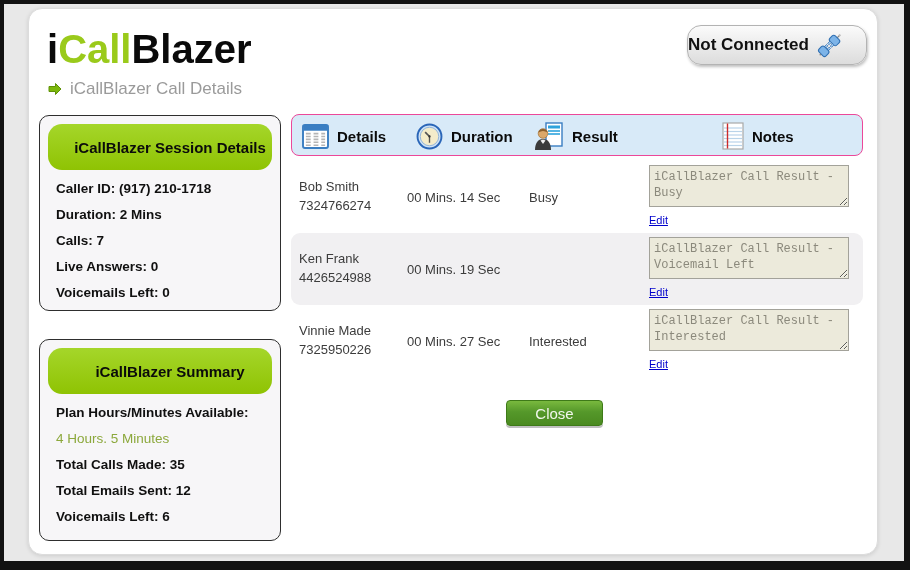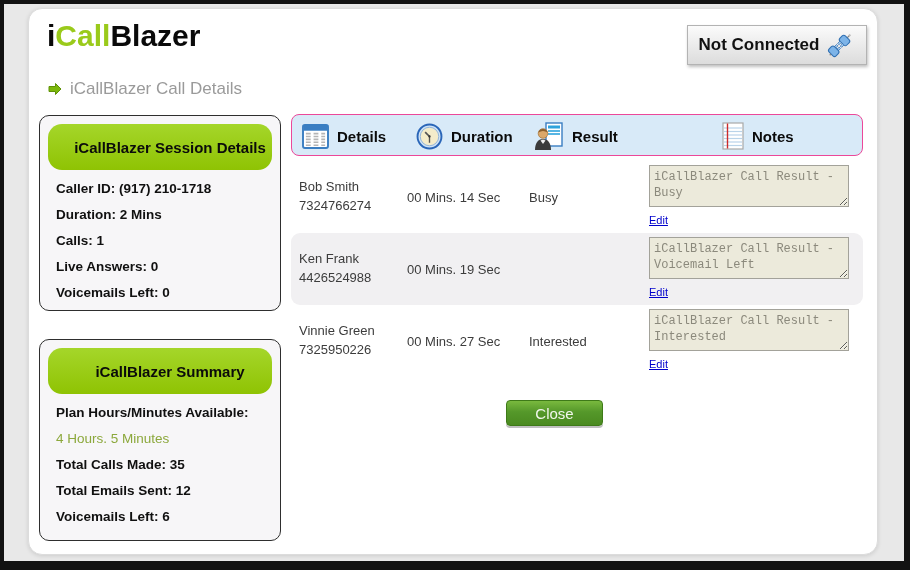--- a/index.html
+++ b/index.html
@@ -13,30 +13,30 @@
     position:absolute; inset:0; z-index:50; pointer-events:none;
     border:4px solid #121212; border-right-width:6px; border-bottom-width:9px;
   }
   .panel {
     position:absolute; left:28px; top:8px; width:850px; height:547px;
     background:#ffffff; border:1px solid #dcdcdc; border-radius:14px;
     box-shadow:0 1px 4px rgba(0,0,0,0.12);
   }
   
   .logo {
-    position:absolute; left:18px; top:10px;
-    font-size:30px; font-weight:bold; letter-spacing:0px; color:#0a0a0a;
+    position:absolute; left:18px; top:18px;
+    font-size:40px; font-weight:bold; letter-spacing:0px; color:#0a0a0a;
   }
   .logo .green { color:#9aca1b; }
   .status-btn {
     position:absolute; left:658px; top:16px; width:180px; height:40px;
-    border:1px solid #b3b3b3; border-radius:0;
+    border:1px solid #b3b3b3; border-radius:14px;
     background:linear-gradient(#fbfbfb,#dcdcdc);
     box-shadow:1px 2px 3px rgba(0,0,0,0.25);
-    display:flex; align-items:center; justify-content:center; gap:6px;
+    display:flex; align-items:center; justify-content:flex-start; gap:6px;
     font-family:"Liberation Sans", sans-serif;
     font-size:17px; font-weight:bold; color:#111; cursor:pointer;
   }
   .breadcrumb {
     position:absolute; left:18px; top:70px; display:flex; align-items:center; gap:7px;
     font-size:17px; color:#9a9a9a;
   }
   
   .side-box {
     position:absolute; left:10px; width:242px;
@@ -132,21 +132,21 @@
         <path d="M2 5.5 h6.5 V2.5 L14 8 L8.5 13.5 V10.5 H2 z" fill="#7cb80a" stroke="#5f9107" stroke-width="1"></path>
       </svg>
     </span>
     <span>iCallBlazer Call Details</span>
   </div>
 
   <div class="side-box session">
     <div class="green-pill">iCallBlazer Session Details</div>
     <div class="side-line">Caller ID: (917) 210-1718</div>
     <div class="side-line">Duration: 2 Mins</div>
-    <div class="side-line">Calls: 1</div>
+    <div class="side-line">Calls: 7</div>
     <div class="side-line">Live Answers: 0</div>
     <div class="side-line">Voicemails Left: 0</div>
   </div>
 
   <div class="side-box summary">
     <div class="green-pill">iCallBlazer Summary</div>
     <div class="side-line">Plan Hours/Minutes Available:</div>
     <div class="side-line value-green">4 Hours. 5 Minutes</div>
     <div class="side-line">Total Calls Made: 35</div>
     <div class="side-line">Total Emails Sent: 12</div>
@@ -238,21 +238,21 @@
       </div>
       <div class="cell cell-duration">00 Mins. 19 Sec</div>
       <div class="cell cell-notes">
         <textarea class="note-area" style="">iCallBlazer Call Result - Voicemail Left</textarea>
         <a href="#" class="edit-link">Edit</a>
       </div>
     </div>
 
     <div class="t-row row-3">
       <div class="cell cell-name">
-        <span>Vinnie Green</span>
+        <span>Vinnie Made</span>
         <span>7325950226</span>
       </div>
       <div class="cell cell-duration">00 Mins. 27 Sec</div>
       <div class="cell cell-result">Interested</div>
       <div class="cell cell-notes">
         <textarea class="note-area" style="">iCallBlazer Call Result - Interested</textarea>
         <a href="#" class="edit-link">Edit</a>
       </div>
     </div>
 

